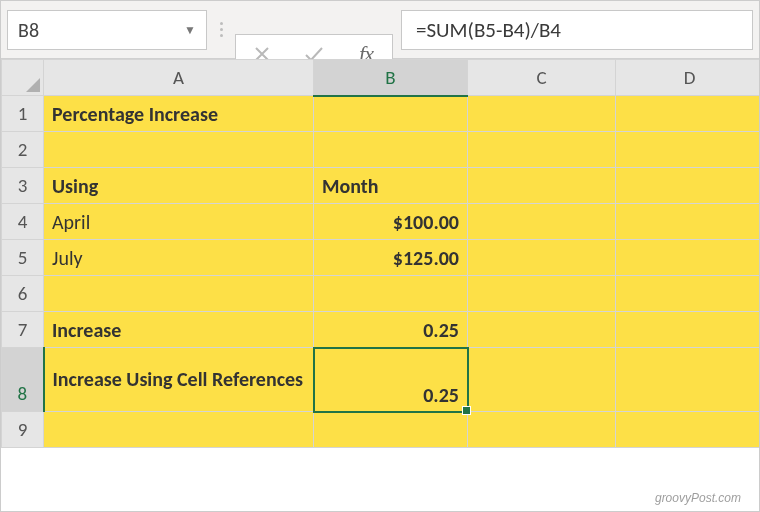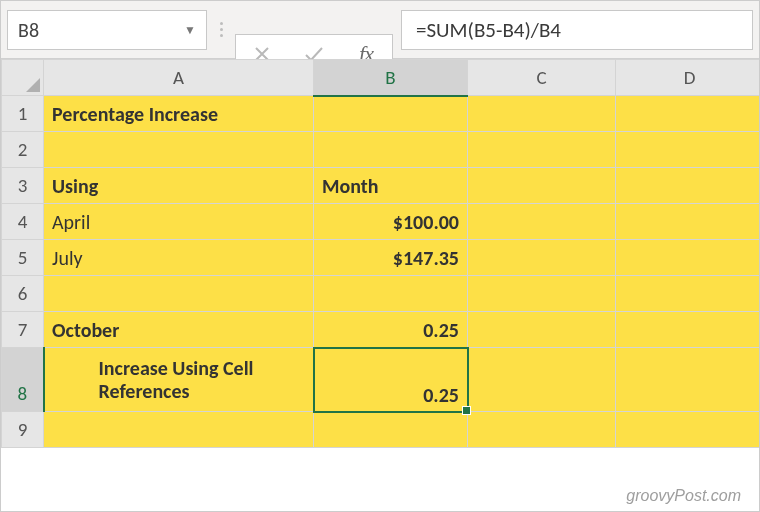--- a/index.html
+++ b/index.html
@@ -129,21 +129,21 @@
   th.colhdr.active { border-bottom: 2px solid #217346; }
   .rowhdr.active { border-right: 2px solid #217346; }
 
   td .cell {
     padding: 4px 8px;
     white-space: nowrap;
     overflow: hidden;
   }
   .bold { font-weight: bold; }
   .right { text-align: right; font-weight: bold; }
-  .wrap .cell { white-space: normal; line-height: 1.15; padding-top:4px; padding-bottom:4px;margin-left:46px;}
+  .wrap .cell { white-space: normal; line-height: 1.15; padding-top:4px; padding-bottom:4px;}
 
   .col-rh { width: 42px; }
   .col-a { width: 270px; }
   .col-b { width: 154px; }
   .col-c { width: 148px; }
   .col-d { width: 148px; }
 
   
   .selection {
     position: absolute;
@@ -158,21 +158,21 @@
     width:7px;height:7px;
     background:#217346;
     border:1px solid #fff;
   }
 
   .watermark {
     position: absolute;
     right: 18px;
     bottom: 6px;
     color: #9e9e9e;
-    font-size: 16px;
+    font-size: 12px;
     font-style: italic;
     font-family: 'Segoe UI', Arial, sans-serif;
   }
 </style>
 </head>
 <body>
 
 <div class="formula-bar">
   <div class="name-box">
     <span>B8</span>
@@ -279,21 +279,21 @@
     <td>
             <div class="cell"></div>
           </td>
   </tr>
   <tr>
     <td class="rowhdr">5</td>
     <td>
             <div class="cell">July</div>
           </td>
     <td>
-            <div class="cell right">$147.35</div>
+            <div class="cell right">$125.00</div>
           </td>
     <td>
             <div class="cell"></div>
           </td>
     <td>
             <div class="cell"></div>
           </td>
   </tr>
   <tr>
     <td class="rowhdr">6</td>
@@ -306,21 +306,21 @@
     <td>
             <div class="cell"></div>
           </td>
     <td>
             <div class="cell"></div>
           </td>
   </tr>
   <tr>
     <td class="rowhdr">7</td>
     <td>
-            <div class="cell bold">October</div>
+            <div class="cell bold">Increase</div>
           </td>
     <td>
             <div class="cell right">0.25</div>
           </td>
     <td>
             <div class="cell"></div>
           </td>
     <td>
             <div class="cell"></div>
           </td>

